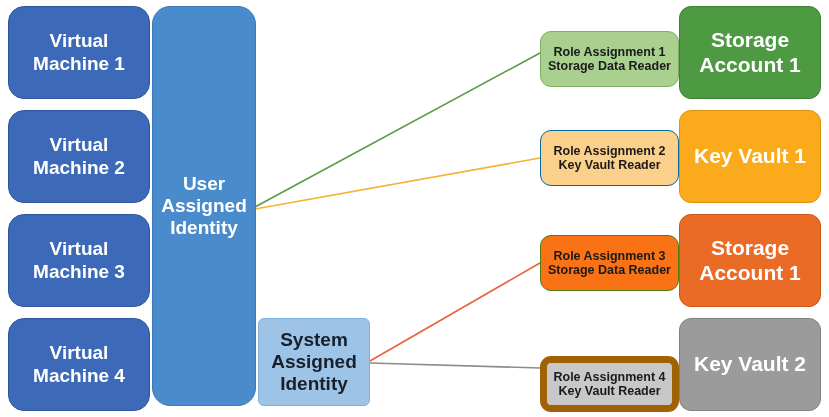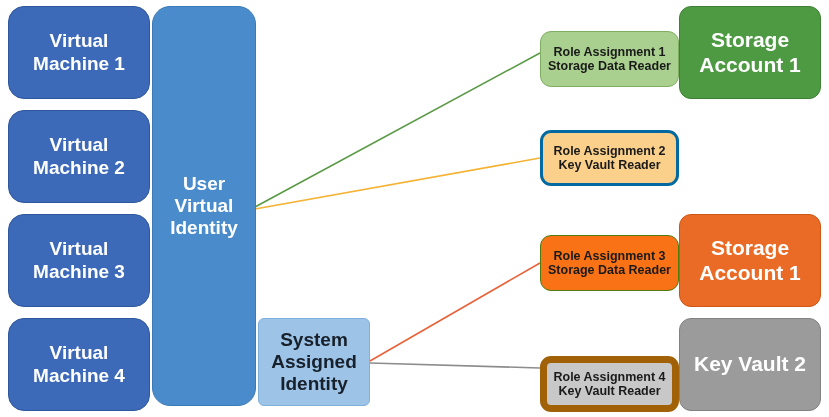--- a/index.html
+++ b/index.html
@@ -71,21 +71,21 @@
   .role {
     left: 540px;
     width: 139px;
     height: 56px;
     font-size: 12.5px;
     font-weight: 700;
     color: #1a1a1a;
     border-radius: 11px;
   }
   .role1 { top: 31px;  background: #a9d08e; border: 1px solid #7fae63; }
-  .role2 { top: 130px; background: #fbd08a; border: 3px solid #0369a1; }
+  .role2 { top: 130px; background: #fbd08a; border: 1px solid #0369a1; }
   .role3 { top: 235px; background: #f97316; border: 1px solid #4d7c0f; }
   .role4 { top: 356px; background: #c8c8c8; border: 7px solid #a16207; }
 
   .res {
     left: 679px;
     width: 142px;
     height: 93px;
     color: #ffffff;
     font-size: 21px;
     font-weight: 700;
@@ -119,34 +119,35 @@
   <div class="node vm vm1">Virtual
 Machine  1</div>
   <div class="node vm vm2">Virtual
 Machine  2</div>
   <div class="node vm vm3">Virtual
 Machine  3</div>
   <div class="node vm vm4">Virtual
 Machine  4</div>
 
   <div class="node uai">User
-Virtual
+Assigned
 Identity</div>
   <div class="node sai">System
 Assigned
 Identity</div>
 
   <div class="node role role1">Role Assignment 1
 Storage Data Reader</div>
   <div class="node role role2">Role Assignment 2
 Key Vault Reader</div>
   <div class="node role role3">Role Assignment 3
 Storage Data Reader</div>
   <div class="node role role4">Role Assignment 4
 Key Vault Reader</div>
 
   <div class="node res res1">Storage
 Account 1</div>
+  <div class="node res res2">Key Vault 1</div>
   <div class="node res res3">Storage
 Account 1</div>
   <div class="node res res4">Key Vault 2</div>
 
 </div>
 
 </body></html>

